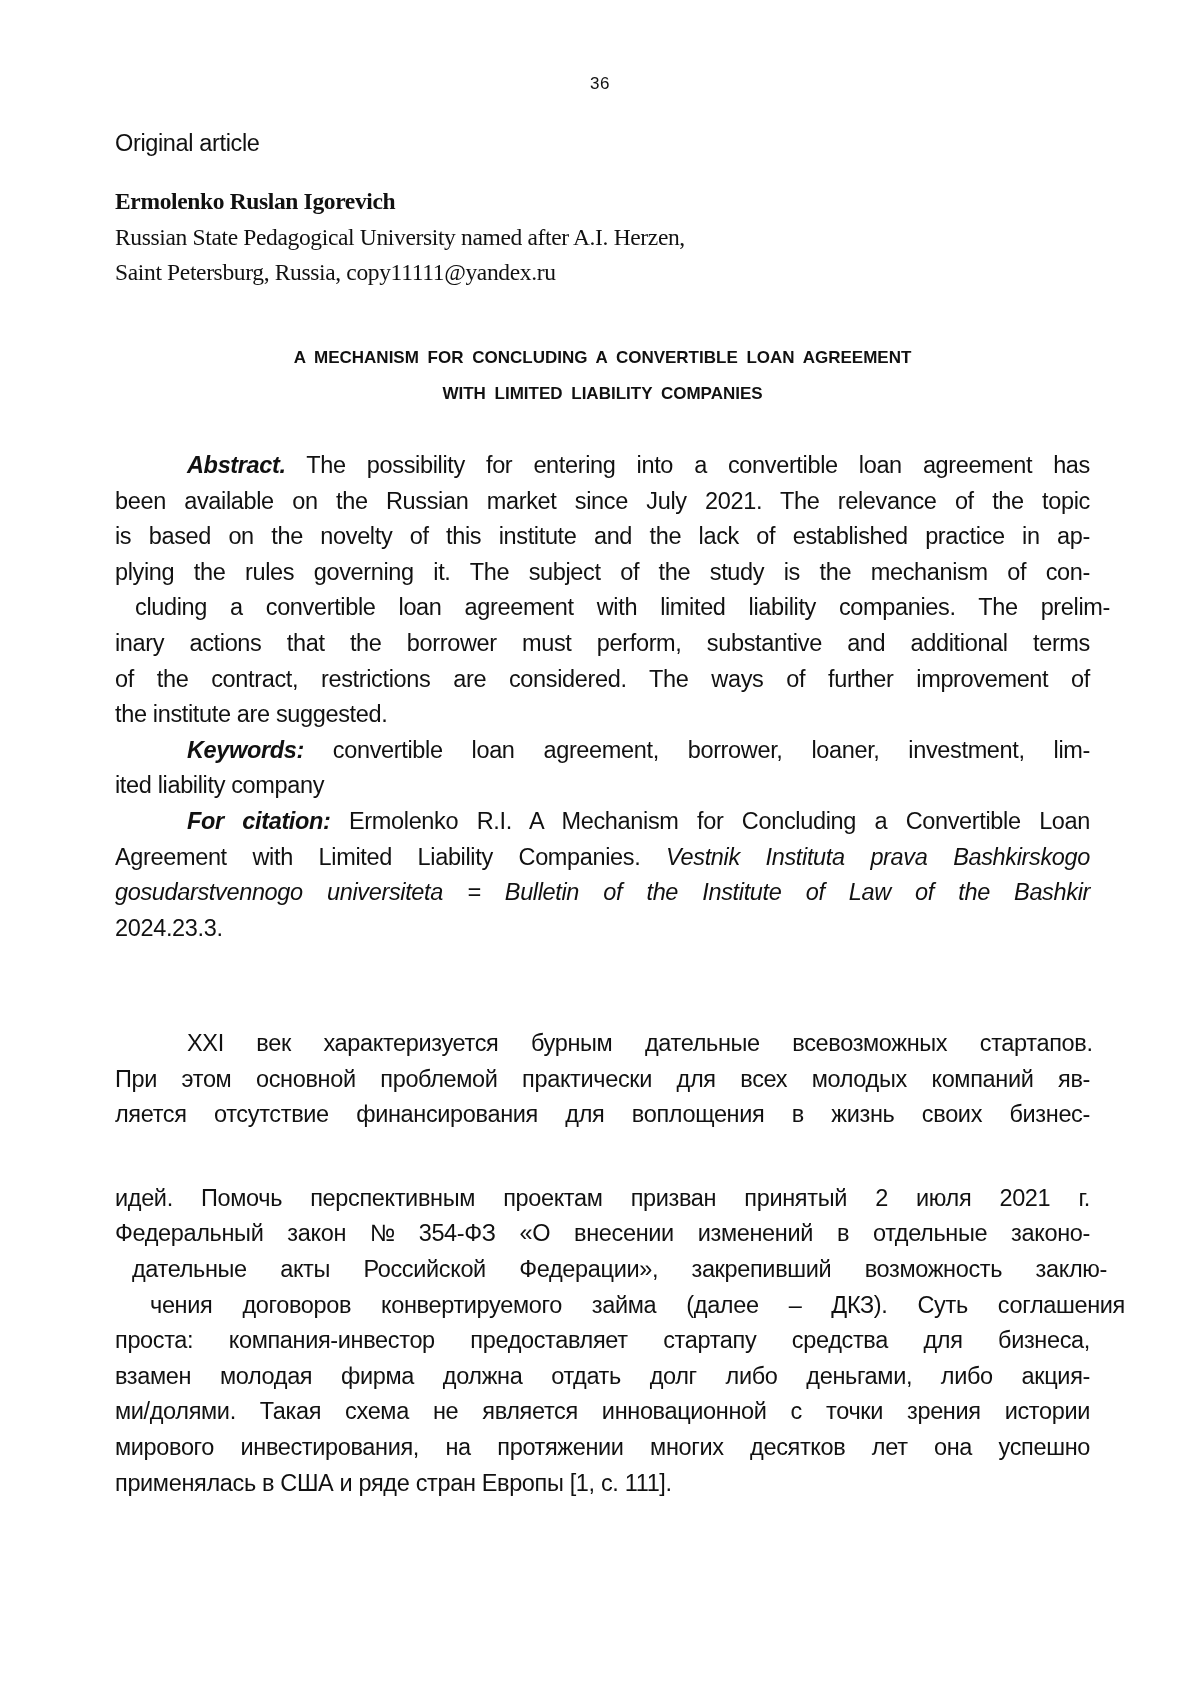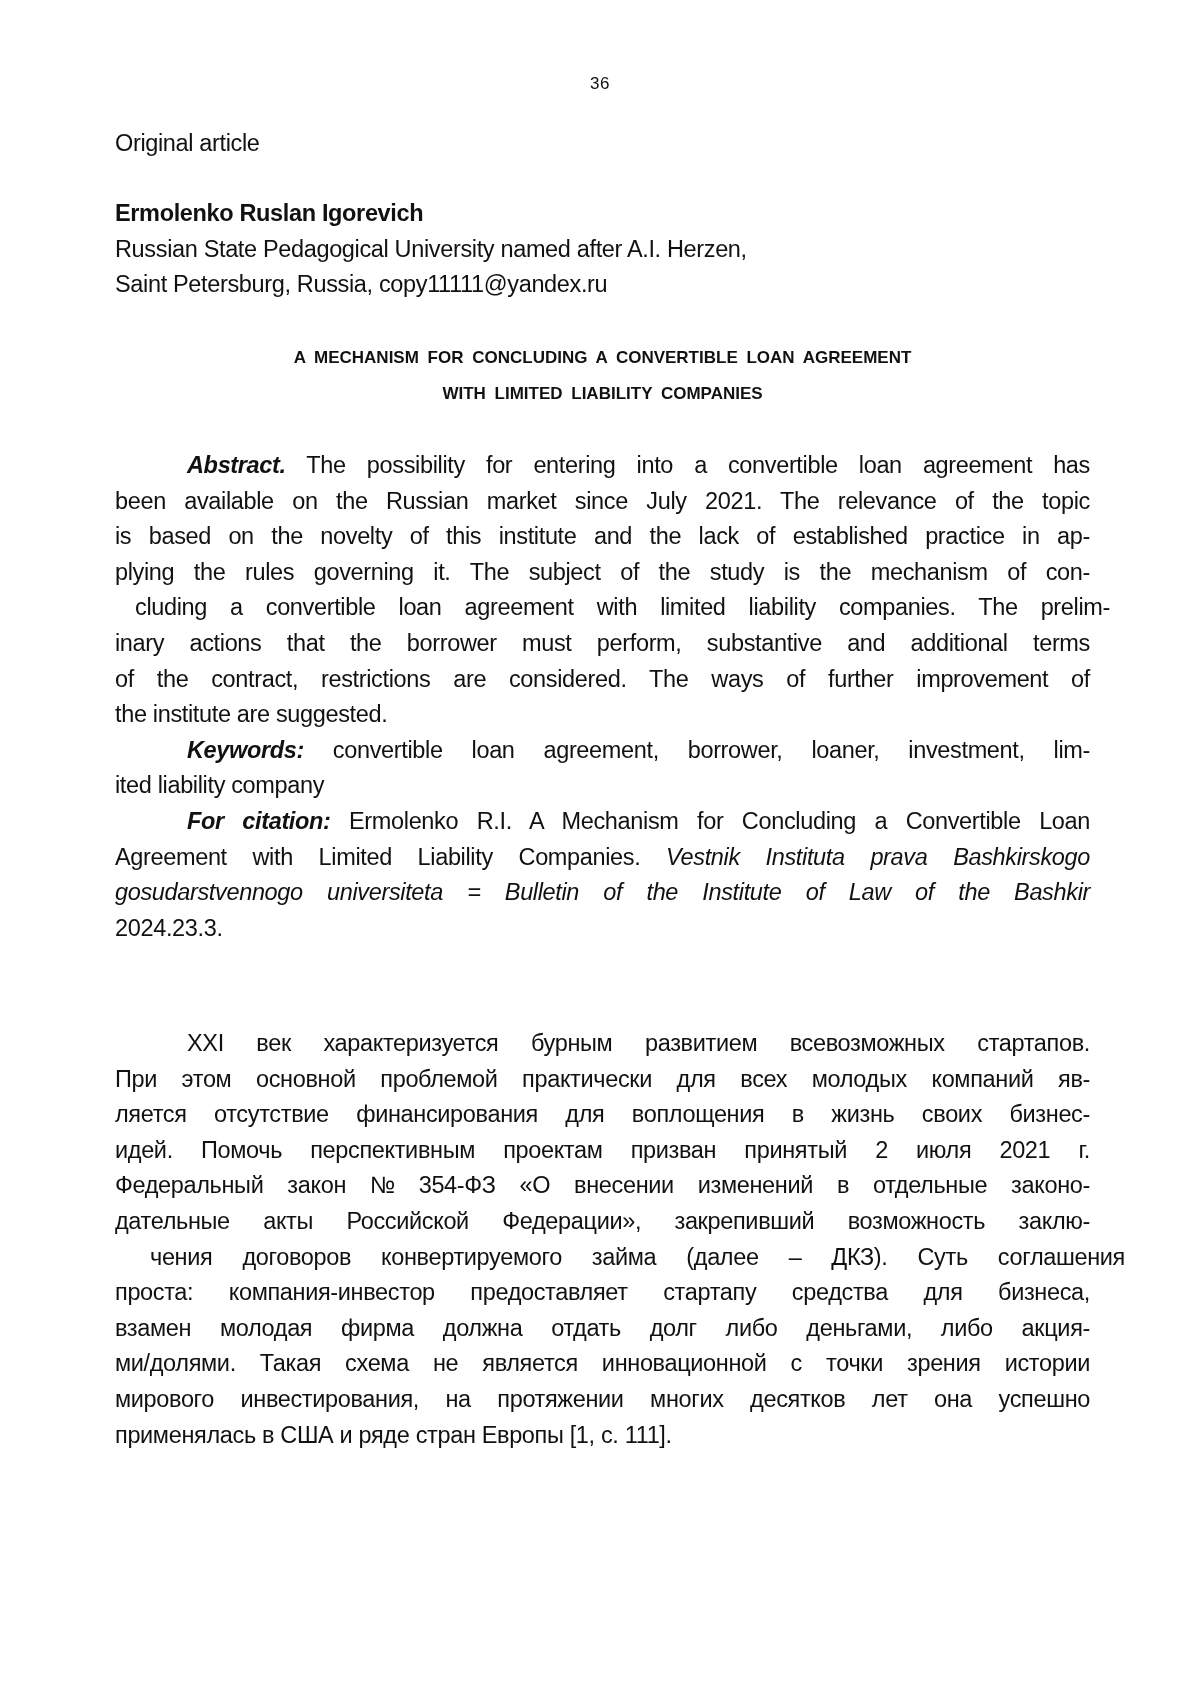--- a/index.html
+++ b/index.html
@@ -38,21 +38,22 @@
       line-height: 35.6px;
       font-size: 23.5px;
       white-space: nowrap;
       letter-spacing: -0.35px;
     }
     .indent { padding-left: 72px; }
     .header-type {
       top: 126px;
     }
     .author {
-      top: 196px;
+      top: 184px;
+      font-family: Liberation Serif, serif;
     }
     .author .name {
       font-weight: bold;
     }
     .title {
       position: absolute;
       left: 115px;
       width: 975px;
       top: 340px;
       text-align: center;
@@ -102,26 +103,26 @@
     <div class="line indent j" style="word-spacing: 22.6942px;"><span class="lbl">Keywords:</span><span> convertible loan agreement, borrower, loaner, investment, lim-</span></div>
     <div class="line">ited liability company</div>
 
     <div class="line indent j" style="word-spacing: 12.3031px;"><span class="lbl">For citation:</span><span> Ermolenko R.I. A Mechanism for Concluding a Convertible Loan</span></div>
     <div class="line j" style="word-spacing: 19.5195px;"><span>Agreement with Limited Liability Companies. </span><span class="it">Vestnik Instituta prava Bashkirskogo</span></div>
     <div class="line j it" style="word-spacing: 18.0526px;">gosudarstvennogo universiteta = Bulletin of the Institute of Law of the Bashkir</div>
     <div class="line">2024.23.3.</div>
   </div>
 
   <div class="block body-ru">
-    <div class="line indent j" style="word-spacing: 26.3672px;">XXI век характеризуется бурным развитием всевозможных стартапов.</div>
+    <div class="line indent j" style="word-spacing: 26.3672px;">XXI век характеризуется бурным дательные всевозможных стартапов.</div>
     <div class="line j" style="word-spacing: 18.3941px;">При этом основной проблемой практически для всех молодых компаний яв-</div>
     <div class="line j" style="word-spacing: 21.2402px;">ляется отсутствие финансирования для воплощения в жизнь своих бизнес-</div>
-    <div class="line j" style="word-spacing: 21.9757px;">идей. Помочь перспективным проектам призван принятый 2 июля 2021 г.</div>
+    <div class="line j" style="word-spacing: 21.9757px; margin-top: 48px;">идей. Помочь перспективным проектам призван принятый 2 июля 2021 г.</div>
     <div class="line j" style="word-spacing: 17.7118px;">Федеральный закон № 354-ФЗ «О внесении изменений в отдельные законо-</div>
-    <div class="line j" style="word-spacing: 27.2083px;">дательные акты Российской Федерации», закрепивший возможность заклю-</div>
+    <div class="line j" style="word-spacing: 27.2083px; margin-left: 17px;">дательные акты Российской Федерации», закрепивший возможность заклю-</div>
     <div class="line j" style="word-spacing: 23.8184px; margin-left: 35px;">чения договоров конвертируемого займа (далее – ДКЗ). Суть соглашения</div>
     <div class="line j" style="word-spacing: 29.3333px;">проста: компания-инвестор предоставляет стартапу средства для бизнеса,</div>
     <div class="line j" style="word-spacing: 22.5885px;">взамен молодая фирма должна отдать долг либо деньгами, либо акция-</div>
     <div class="line j" style="word-spacing: 17.8472px;">ми/долями. Такая схема не является инновационной с точки зрения истории</div>
     <div class="line j" style="word-spacing: 20.2637px;">мирового инвестирования, на протяжении многих десятков лет она успешно</div>
     <div class="line">применялась в США и ряде стран Европы [1, с. 111].</div>
   </div>
 
 </div>
 

